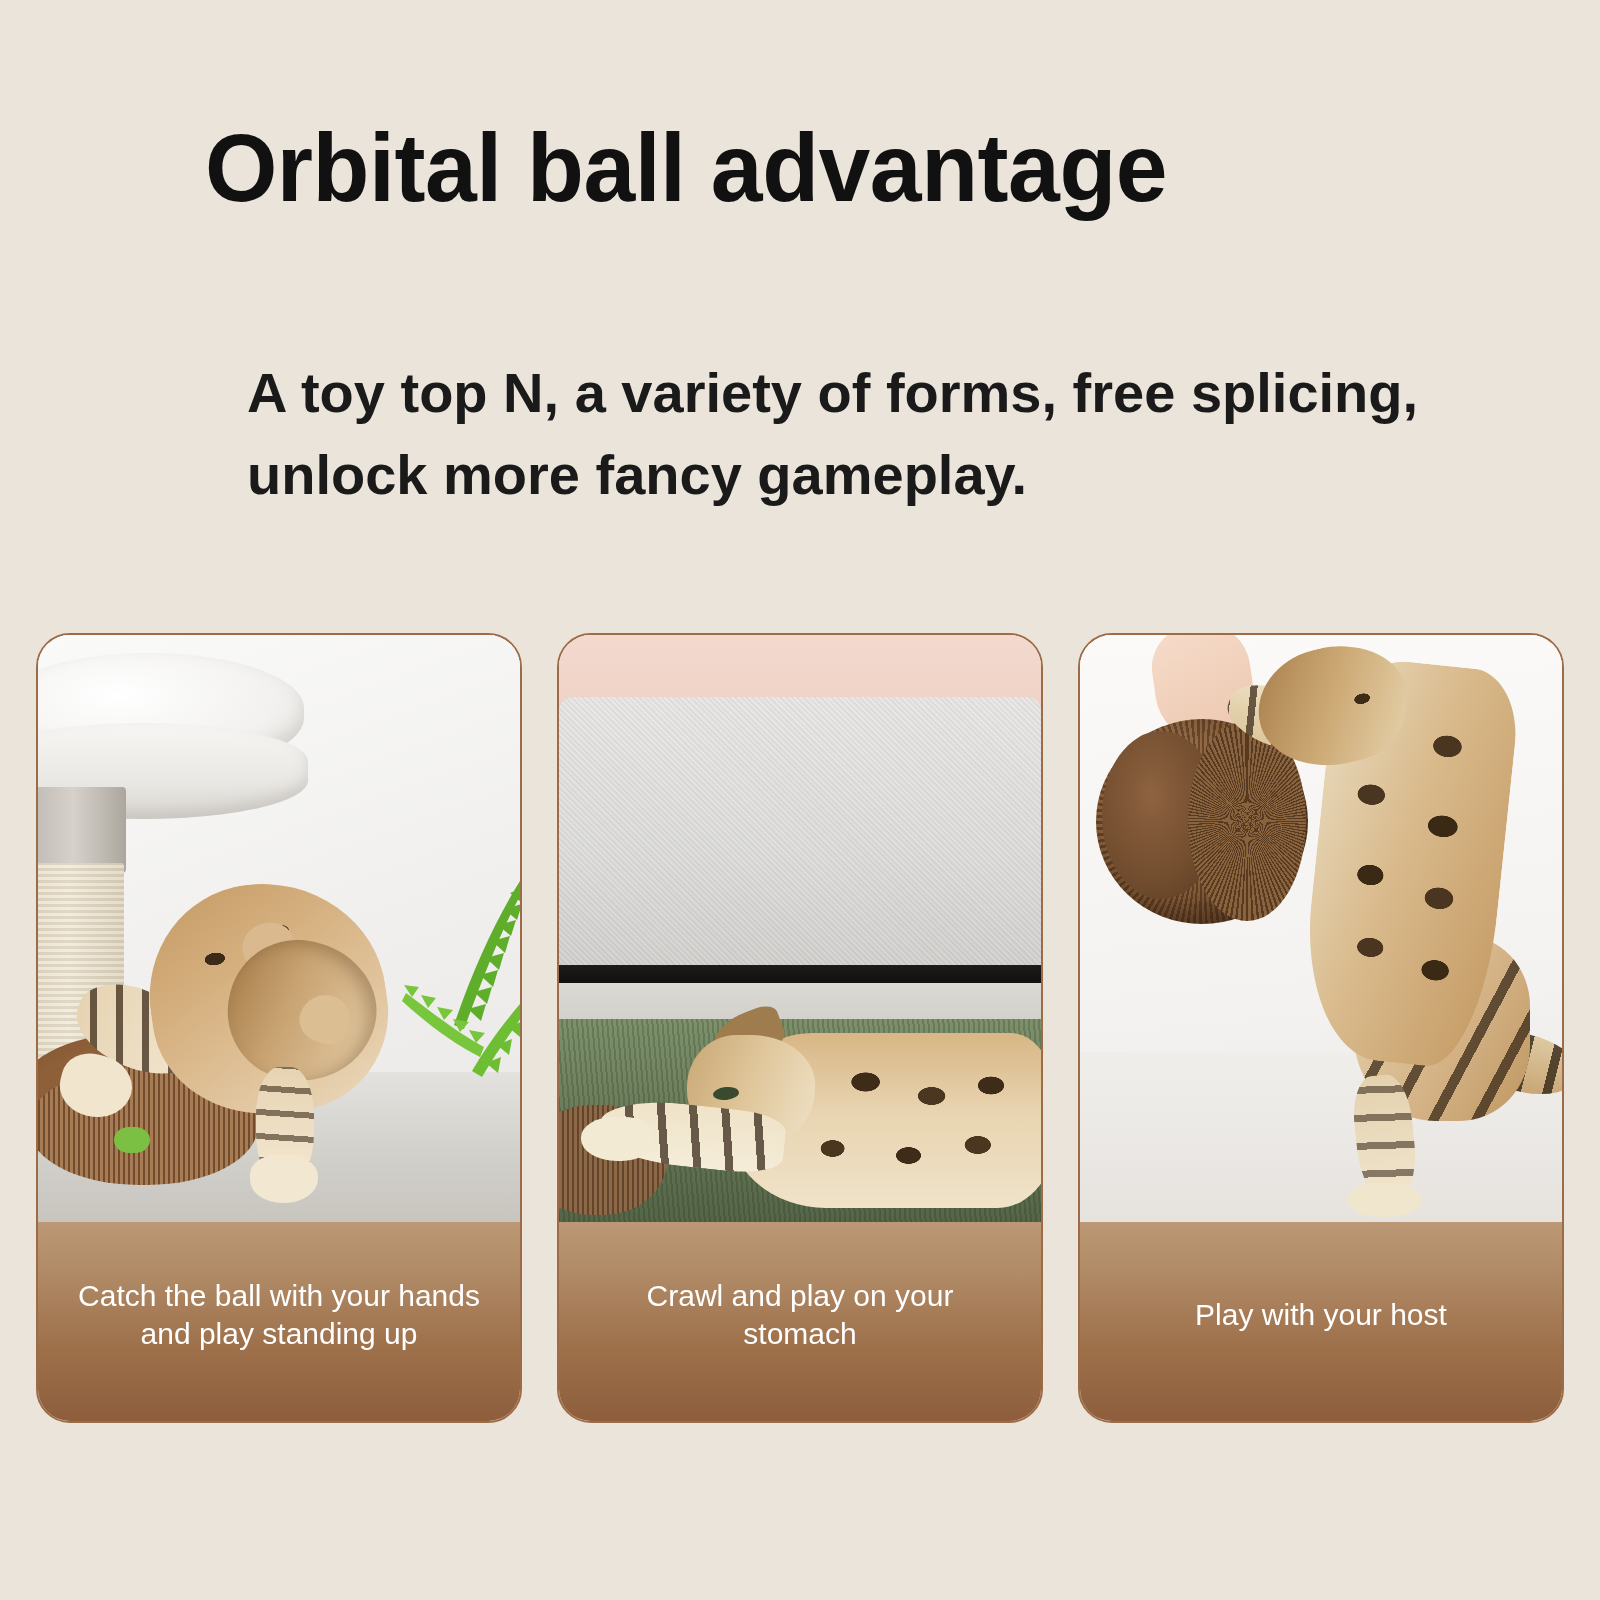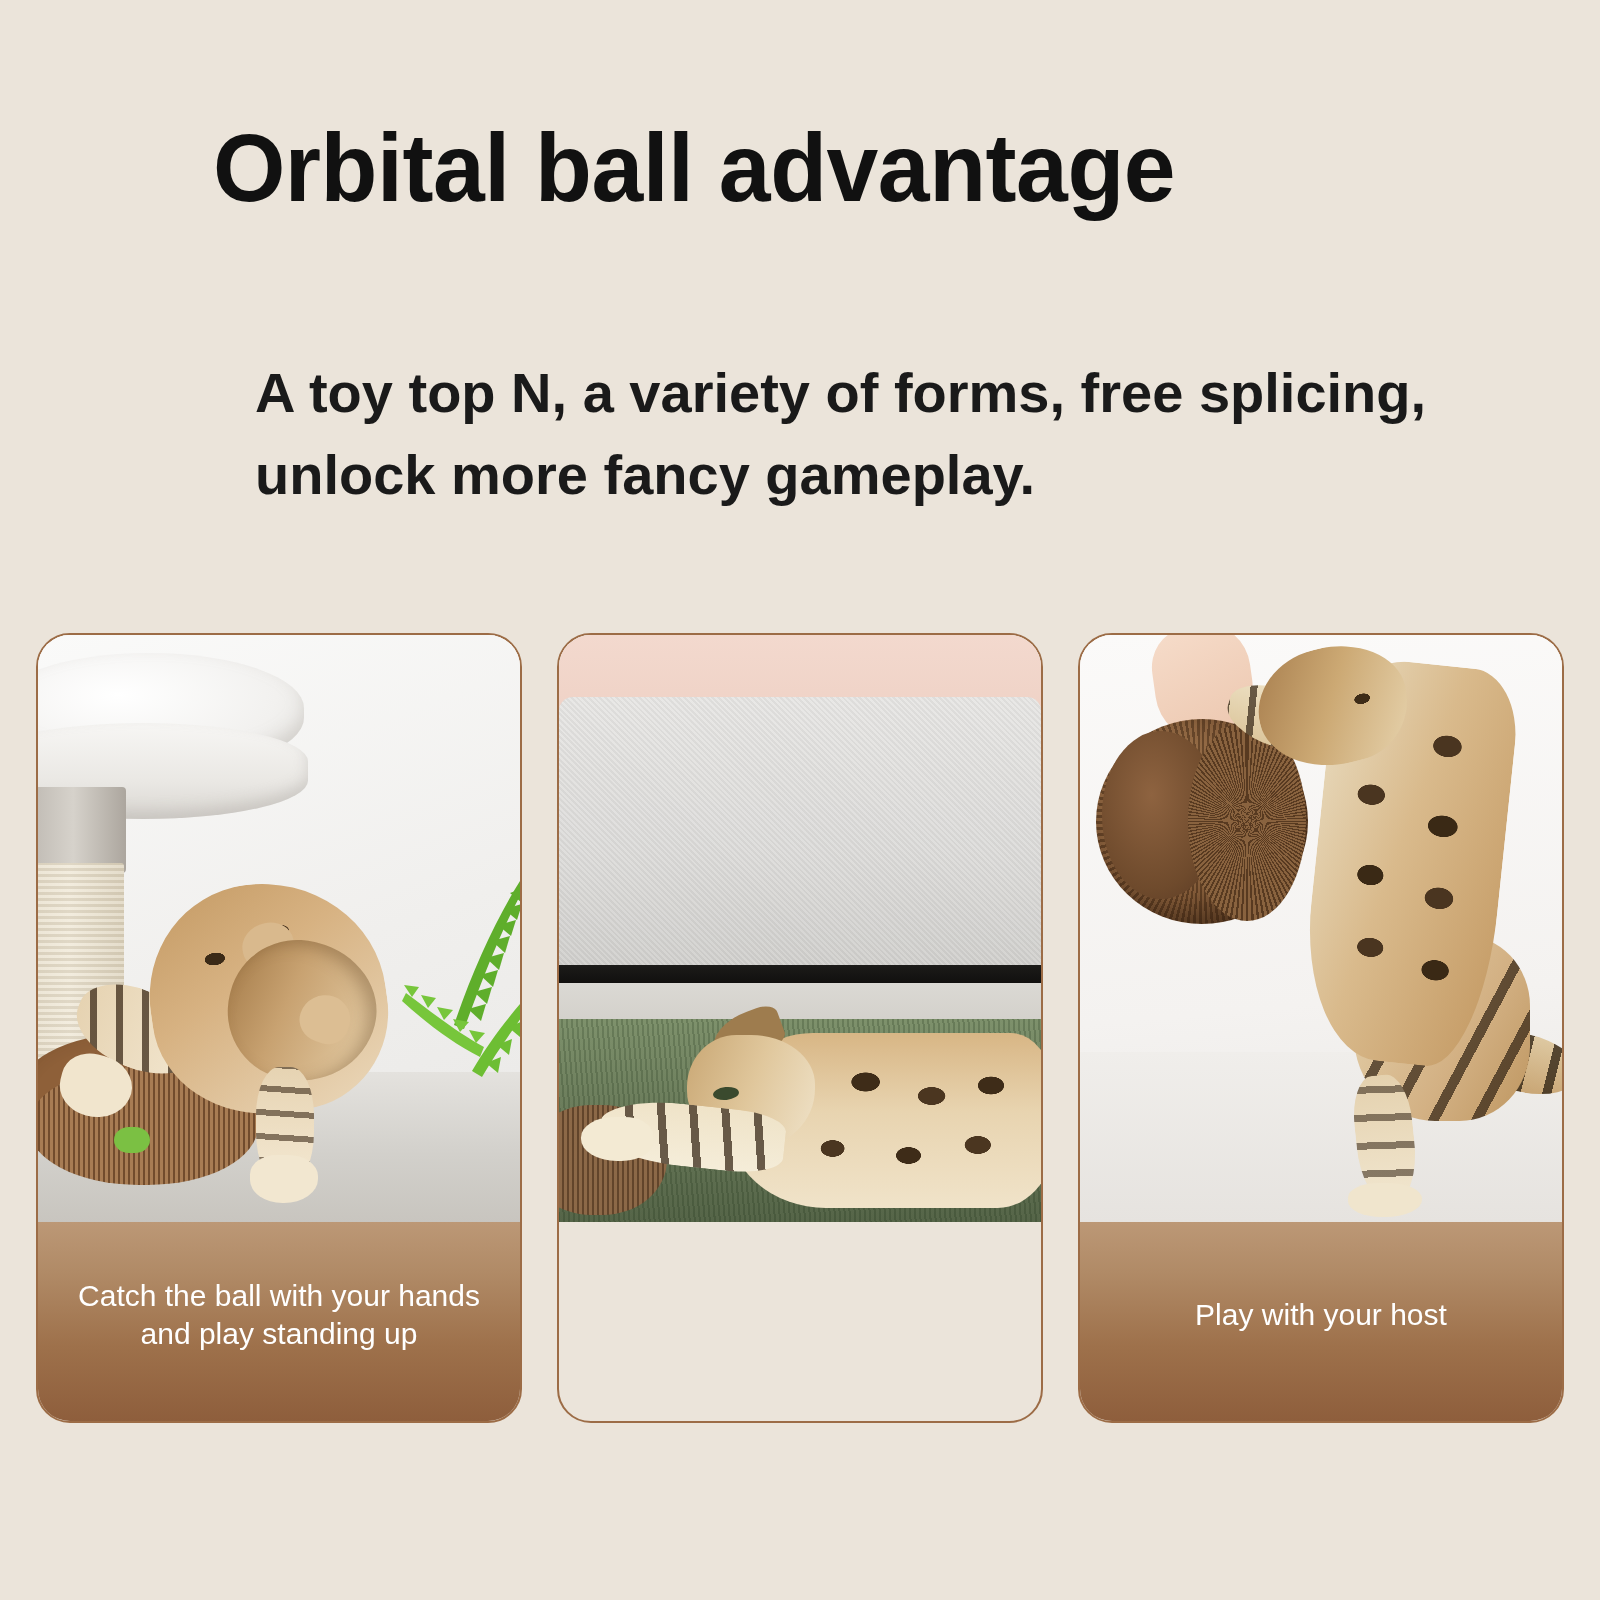--- a/index.html
+++ b/index.html
@@ -10,21 +10,21 @@
     overflow: hidden;
   }
 
   body {
     background: #EBE4DA;
     font-family: "Liberation Sans", sans-serif;
     position: relative;
   }
 
   
-  .header { position: absolute; left: 12px; top: 0; width: 1364px; }
+  .header { position: absolute; left: 4px; top: 0; width: 1364px; }
 
   .page-title {
     text-align: center;
     font-size: 96px;
     font-weight: bold;
     line-height: 1;
     letter-spacing: -0.5px;
     color: #111111;
     margin-top: 120px;
     transform: scaleX(0.97);
@@ -450,20 +450,23 @@
         <div class="rug"></div>
         <div class="toy2"></div>
         <div class="cat2-body"></div>
         <div class="cat2-ear"></div>
         <div class="cat2-head"></div>
         <div class="cat2-eye"></div>
         <div class="cat2-leg"></div>
         <div class="cat2-paw"></div>
       </div>
     </div>
+    <div class="card-caption">
+      <div class="caption-text align-center">Crawl and play on your stomach</div>
+    </div>
   </div>
 
   <div class="card">
     <div class="card-photo">
       <div class="p3">
         <div class="bg3"></div>
         <div class="floor3"></div>
         <div class="hand"></div>
         <div class="ball3-outer"></div>
         <div class="ball3-inner"></div>

